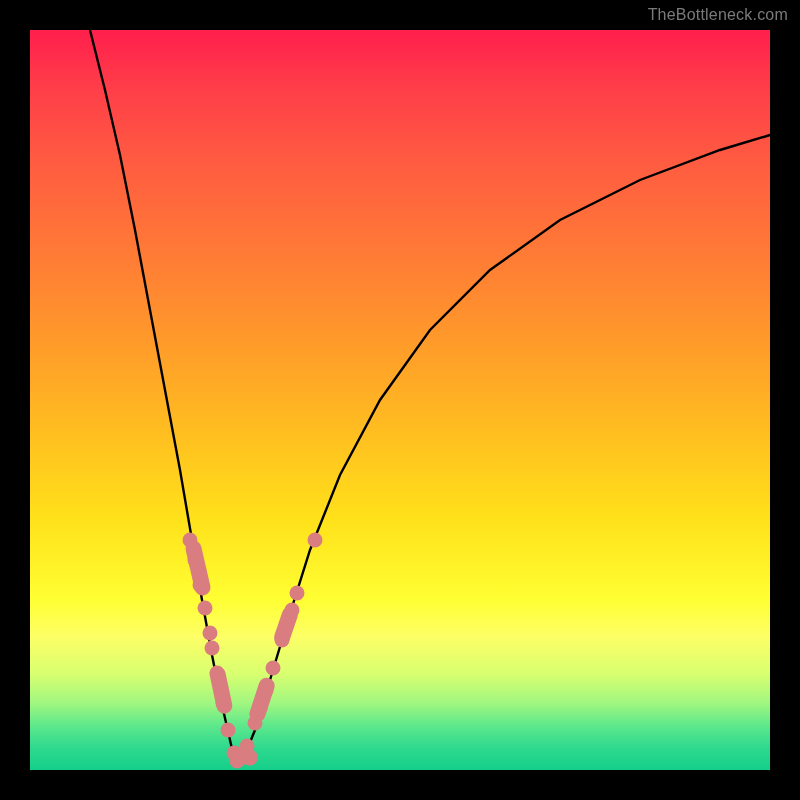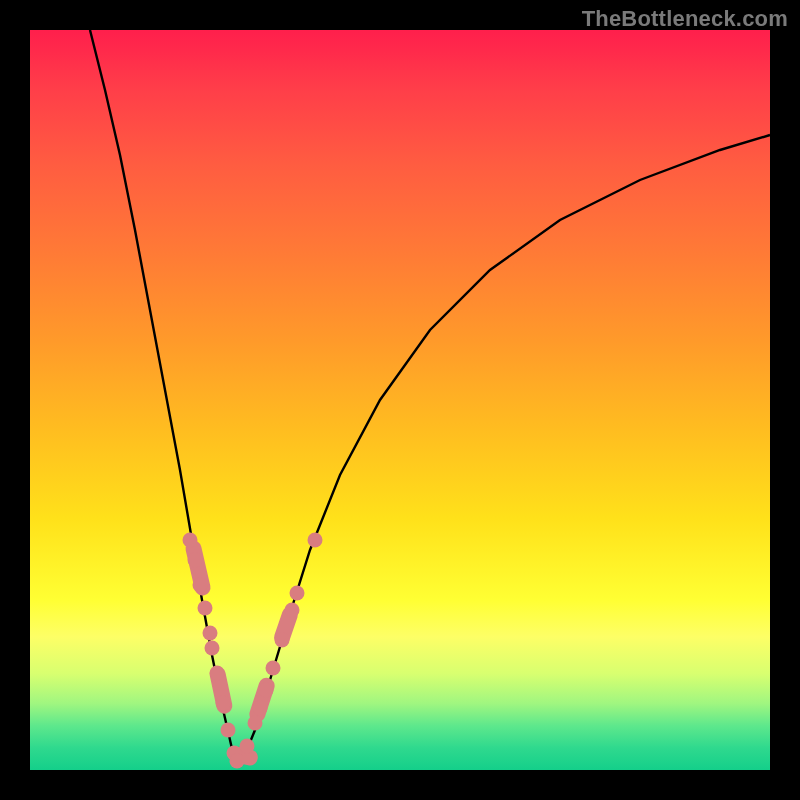--- a/index.html
+++ b/index.html
@@ -42,22 +42,22 @@
       #5ee88c 94%,
       #2fd98e 97%,
       #14cf8a 100%
     );
   }
   .watermark {
     position: absolute;
     top: 6px;
     right: 12px;
     color: #7a7a7a;
-    font-size: 22px;
-    font-weight: 700;
+    font-size: 16px;
+    font-weight: 400;
     letter-spacing: 0.2px;
     user-select: none;
   }
   svg.curve-layer {
     position: absolute;
     left: 0;
     top: 0;
     width: 740px;
     height: 740px;
     overflow: visible;

